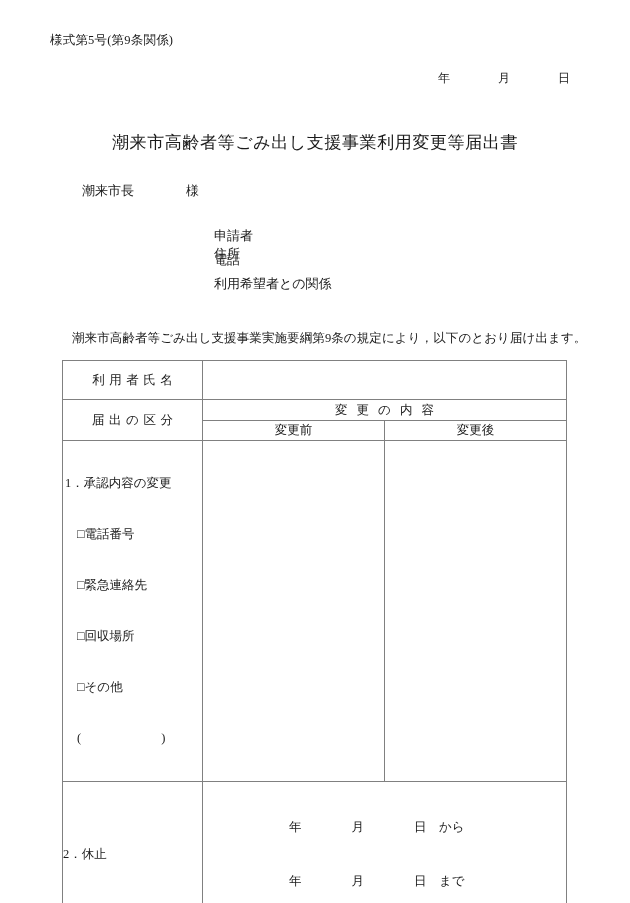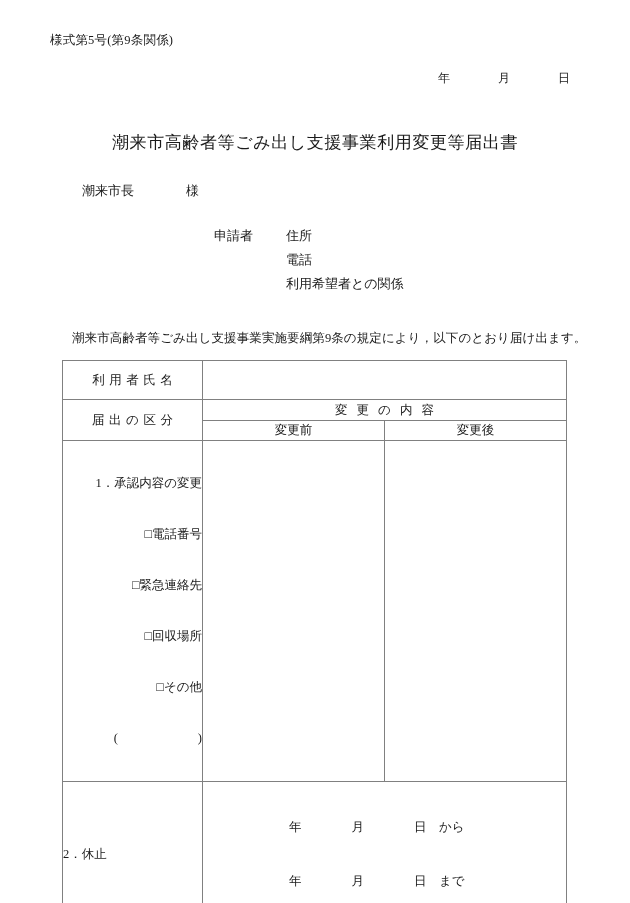--- a/index.html
+++ b/index.html
@@ -63,20 +63,21 @@
   .applicant {
     position: absolute;
     left: 214px;
     top: 227px;
     font-size: 13px;
   }
   .applicant-row {
     display: flex;
     align-items: baseline;
     height: 24px;
+    flex-direction: column;
   }
   .applicant-label {
     width: 72px;
     white-space: pre;
   }
   .applicant-field {
     white-space: pre;
   }
 
   
@@ -111,21 +112,21 @@
     text-align: center;
     white-space: pre;
   }
   .lbl-spaced {
     letter-spacing: 4.5px;
     text-indent: 4.5px;
   }
 
   .row-name td { height: 38px; }
   .row-kubun td { height: 40px; }
-  .row-change td { height: 110px; text-align: right; }
+  .row-change td { height: 110px; }
   .row-kyushi td { height: 42px; }
 
   
   .nested {
     width: 100%;
     border-collapse: collapse;
     table-layout: fixed;
     height: 100%;
   }
   .nested td {

